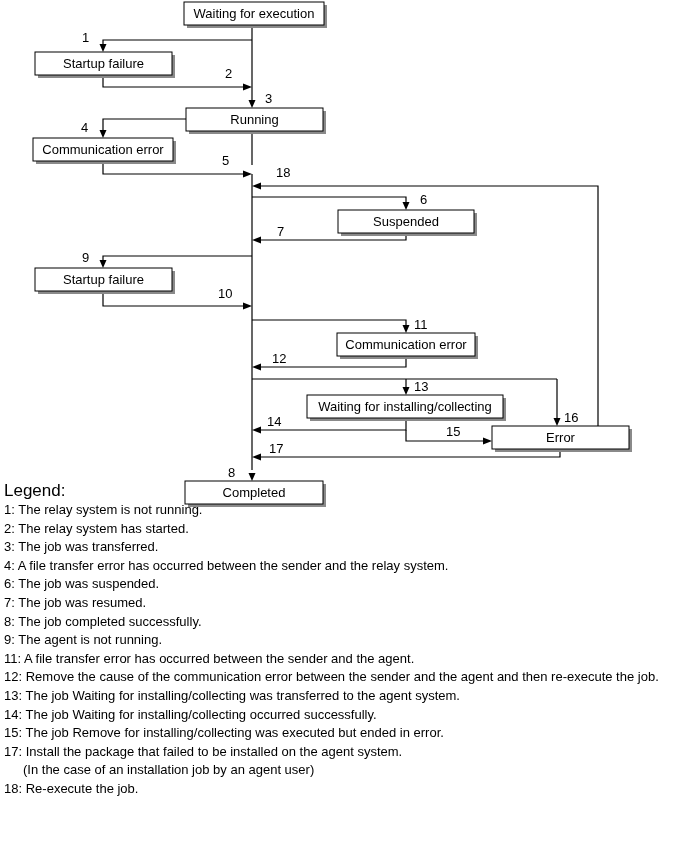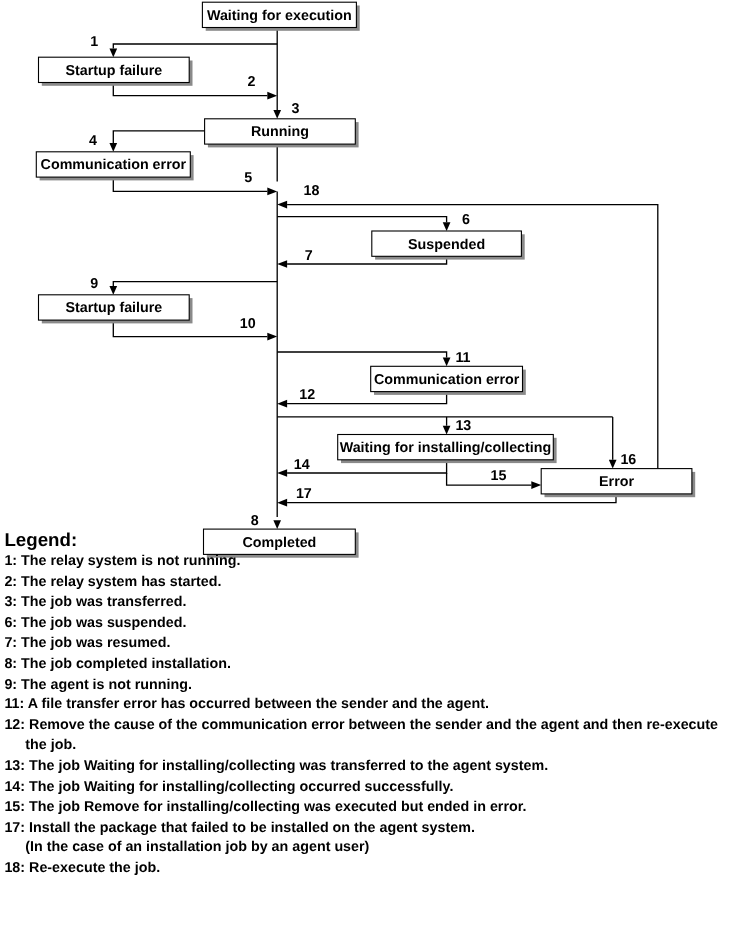--- a/index.html
+++ b/index.html
@@ -11,21 +11,20 @@
     width: 676px;
     height: 865px;
     font-family: "Liberation Sans", sans-serif;
     color: #000000;
     overflow: hidden;
   }
   #page {
     position: relative;
     width: 676px;
     height: 865px;
-    font-weight: bold;
   }
   #diagram {
     position: absolute;
     left: 0;
     top: 0;
     width: 676px;
     height: 512px;
   }
   .state-box-rect {
     fill: #ffffff;
@@ -252,23 +251,24 @@
       <text class="edge-num" x="276" y="177">18</text>
     </g>
   </svg>
 
   <div id="legend">
     <div class="legend-title">Legend:</div>
     <ul class="legend-list">
       <li class="legend-item"><span>1:</span> <span>The relay system is not running.</span></li>
       <li class="legend-item"><span>2:</span> <span>The relay system has started.</span></li>
       <li class="legend-item"><span>3:</span> <span>The job was transferred.</span></li>
+      <li class="legend-item"><span>4:</span> <span>A file transfer error has occurred between the sender and the relay system.</span></li>
       <li class="legend-item"><span>6:</span> <span>The job was suspended.</span></li>
       <li class="legend-item"><span>7:</span> <span>The job was resumed.</span></li>
-      <li class="legend-item"><span>8:</span> <span>The job completed installation.</span></li>
+      <li class="legend-item"><span>8:</span> <span>The job completed successfully.</span></li>
       <li class="legend-item"><span>9:</span> <span>The agent is not running.</span></li>
       <li class="legend-item"><span>11:</span> <span>A file transfer error has occurred between the sender and the agent.</span></li>
       <li class="legend-item"><span>12:</span> <span>Remove the cause of the communication error between the sender and the agent and then re-execute the job.</span></li>
       <li class="legend-item"><span>13:</span> <span>The job Waiting for installing/collecting was transferred to the agent system.</span></li>
       <li class="legend-item"><span>14:</span> <span>The job Waiting for installing/collecting occurred successfully.</span></li>
       <li class="legend-item"><span>15:</span> <span>The job Remove for installing/collecting was executed but ended in error.</span></li>
       <li class="legend-item"><span>17:</span> <span>Install the package that failed to be installed on the agent system.</span><span class="cont">(In the case of an installation job by an agent user)</span></li>
       <li class="legend-item"><span>18:</span> <span>Re-execute the job.</span></li>
     </ul>
   </div>

